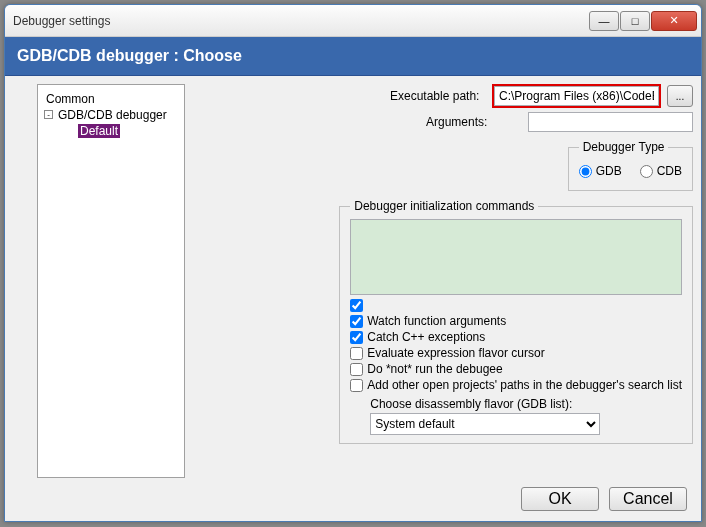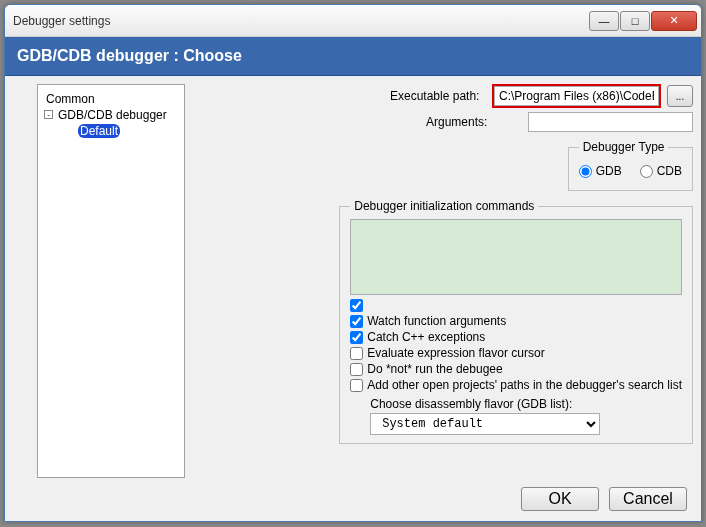--- a/index.html
+++ b/index.html
@@ -79,24 +79,23 @@
     .tree-item.level3 { padding-left: 36px; }
     .tree-toggle {
       position: absolute; left: 2px; top: 3px;
       width: 9px; height: 9px;
       border: 1px solid #888;
       font-size: 8px; line-height: 7px;
       text-align: center;
       background: #fff;
     }
     .tree-item.selected span {
-      background: #1d4ed8;
+      background: #701a75;
       color: #fff;
       padding: 0 2px;
-      border-radius: 6px;
     }
     .form-pane {
       flex: 1;
       display: flex;
       flex-direction: column;
       gap: 4px;
       align-items: flex-end;
     }
     .row { display: flex; align-items: center; gap: 6px; }
     .label { width: 96px; color: #000; }
@@ -150,23 +149,22 @@
       padding: 1px 0;
       cursor: pointer;
     }
     .sub-label { padding: 4px 0 2px 20px; }
     .select-wrap { padding-left: 20px; }
     select {
       width: 230px;
       height: 22px;
       border: 1px solid #abadb3;
       background: #fff;
-      font-family: Liberation Mono, monospace;
-      font-size: 12px;
-      padding-left: 7px;
+      font-family: Liberation Sans, sans-serif;
+      font-size: 12px;
     }
     .button-bar {
       position: absolute;
       bottom: 10px;
       right: 14px;
       display: flex;
       gap: 10px;
     }
     .dlg-btn {
       min-width: 78px;

